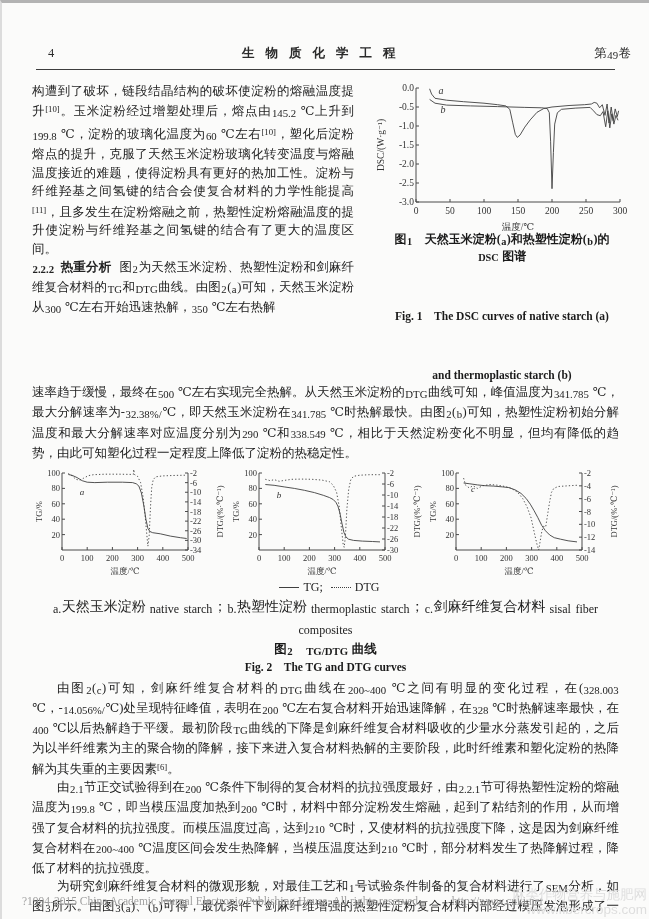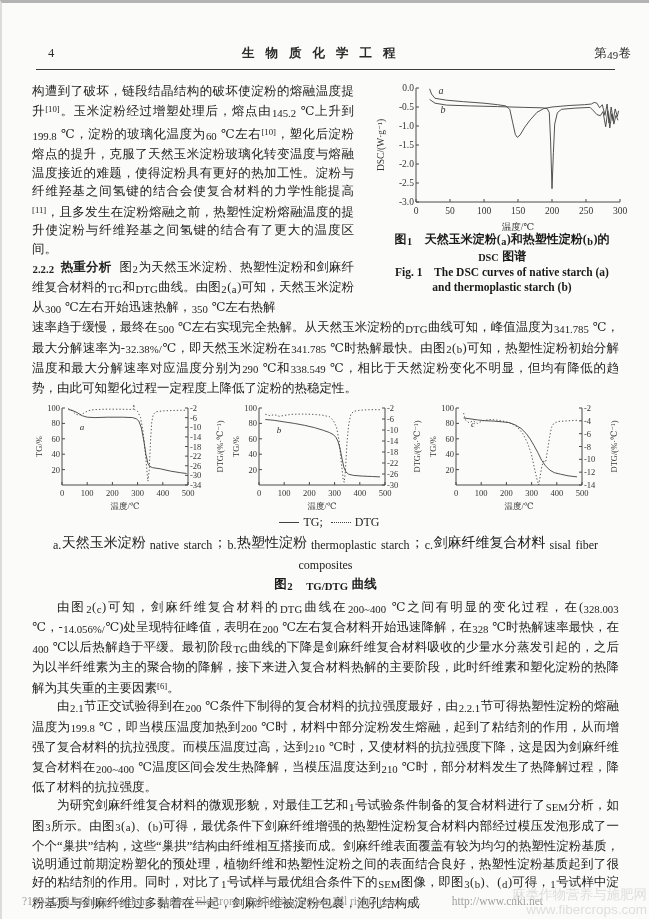--- a/index.html
+++ b/index.html
@@ -22,21 +22,21 @@
   
   .two-col{display:flex;gap:20px;margin-top:12px;}
   .col-text{width:322px;flex:0 0 auto;}
   .col-fig{flex:1;display:flex;flex-direction:column;align-items:center;}
   .sec-num{font-weight:bold;margin-right:6px;}
   .sec-title{font-weight:bold;margin-right:8px;}
   
   figure{margin:0;}
   .capline{text-align:center;line-height:15px;font-family:Liberation Serif, serif;}
   .cap-cn{font-size:12px;font-weight:bold;color:#1a1a1a;}
-  .cap-en{font-size:11.5px;font-weight:bold;color:#1a1a1a;}
+  .cap-en{font-size:11.5px;font-weight:bold;color:#1a1a1a;margin-top:44px;}
   .fig2{margin:6px 0 4px 0;}
   .charts{display:flex;justify-content:space-between;}
   .legend{text-align:center;font-size:12px;margin-top:2px;color:#222;}
   .ls{display:inline-block;width:20px;vertical-align:middle;margin:0 4px 2px 8px;}
   .ls.solid{border-top:1.2px solid #3f3f3f;}
   .ls.dotted{border-top:1.6px dotted #3f3f3f;}
   .fignote{text-align:center;font-size:14px;margin-top:2px;color:#222;}
   .fig2 .cap-cn{margin-top:3px;font-size:12.5px;}
   .fig2 .cap-en{margin-top:1px;}
   .heading{font-weight:bold;margin:2px 0;}
@@ -266,20 +266,21 @@
               <text x="45.12" y="24.25" font-size="9" font-style="italic" fill="#333">c</text>
               <polyline points="37.6,15.0 43.9,15.8 51.4,16.9 59.0,17.7 67.8,18.1 76.6,18.9 82.9,19.6 89.2,21.9 95.0,25.4 100.1,30.4 104.3,36.2 108.1,42.7 111.9,49.7 115.7,57.4 119.5,62.8 123.7,67.0 128.3,69.7 134.6,71.2 142.1,72.8 151.0,73.9" fill="none" stroke="#3f3f3f" stroke-width="0.9"></polyline>
               <polyline points="37.6,10.1 39.6,17.2 43.1,19.8 47.1,17.8 51.4,20.4 56.5,17.8 64.0,16.5 71.6,17.2 79.1,18.5 85.4,20.4 91.7,24.3 96.8,30.7 101.1,39.0 105.1,49.9 108.6,66.0 111.1,76.9 112.7,82.0 114.2,73.0 115.9,62.8 117.7,58.3 119.7,58.9 121.5,47.3 123.5,34.5 125.5,24.3 127.8,20.4 132.1,18.5 142.1,17.8 152.2,17.2" fill="none" stroke="#3f3f3f" stroke-width="0.9" stroke-dasharray="1.3 2.1"></polyline>
             </svg>
         </div>
         <div class="legend">
           <span class="ls solid"></span><span>TG;</span><span class="ls dotted"></span><span>DTG</span>
         </div>
         <div class="fignote"><span class="num">a.</span>天然玉米淀粉 <span class="num">native</span> <span class="num">starch</span>；<span class="num">b.</span>热塑性淀粉 <span class="num">thermoplastic</span> <span class="num">starch</span>；<span class="num">c.</span>剑麻纤维复合材料 <span class="num">sisal</span> <span class="num">fiber</span> <span class="num">composites</span></div>
         <div class="capline cap-cn">图<span class="num">2</span>　<span class="num">TG/DTG</span> 曲线</div>
+        <div class="capline cap-en">Fig. 2　The TG and DTG curves</div>
       </figure>
 
       <p class="para indent">由图<span class="num">2</span>(<span class="num">c</span>)可知，剑麻纤维复合材料的<span class="num">DTG</span>曲线在<span class="num">200~400</span> ℃之间有明显的变化过程，在(<span class="num">328.003</span> ℃，-<span class="num">14.056%/</span>℃)处呈现特征峰值，表明在<span class="num">200</span> ℃左右复合材料开始迅速降解，在<span class="num">328</span> ℃时热解速率最快，在<span class="num">400</span> ℃以后热解趋于平缓。最初阶段<span class="num">TG</span>曲线的下降是剑麻纤维复合材料吸收的少量水分蒸发引起的，之后为以半纤维素为主的聚合物的降解，接下来进入复合材料热解的主要阶段，此时纤维素和塑化淀粉的热降解为其失重的主要因素<span class="ref">[6]</span>。</p>
       <p class="para indent">由<span class="num">2.1</span>节正交试验得到在<span class="num">200</span> ℃条件下制得的复合材料的抗拉强度最好，由<span class="num">2.2.1</span>节可得热塑性淀粉的熔融温度为<span class="num">199.8</span> ℃，即当模压温度加热到<span class="num">200</span> ℃时，材料中部分淀粉发生熔融，起到了粘结剂的作用，从而增强了复合材料的抗拉强度。而模压温度过高，达到<span class="num">210</span> ℃时，又使材料的抗拉强度下降，这是因为剑麻纤维复合材料在<span class="num">200~400</span> ℃温度区间会发生热降解，当模压温度达到<span class="num">210</span> ℃时，部分材料发生了热降解过程，降低了材料的抗拉强度。</p>
       <p class="para indent">为研究剑麻纤维复合材料的微观形貌，对最佳工艺和<span class="num">1</span>号试验条件制备的复合材料进行了<span class="num">SEM</span>分析，如图<span class="num">3</span>所示。由图<span class="num">3</span>(<span class="num">a</span>)、(<span class="num">b</span>)可得，最优条件下剑麻纤维增强的热塑性淀粉复合材料内部经过模压发泡形成了一个个“巢拱”结构，这些“巢拱”结构由纤维相互搭接而成。剑麻纤维表面覆盖有较为均匀的热塑性淀粉基质，说明通过前期淀粉塑化的预处理，植物纤维和热塑性淀粉之间的表面结合良好，热塑性淀粉基质起到了很好的粘结剂的作用。同时，对比了<span class="num">1</span>号试样与最优组合条件下的<span class="num">SEM</span>图像，即图<span class="num">3</span>(<span class="num">b</span>)、(<span class="num">d</span>)可得，<span class="num">1</span>号试样中淀粉基质与剑麻纤维过多黏着在一起，剑麻纤维被淀粉包裹，泡孔结构成</p>
     </div>
   </div>
 
   <div class="pg-footer">
     <span>?1994-2015 China Academic Journal Electronic Publishing House. All rights reserved.</span>

